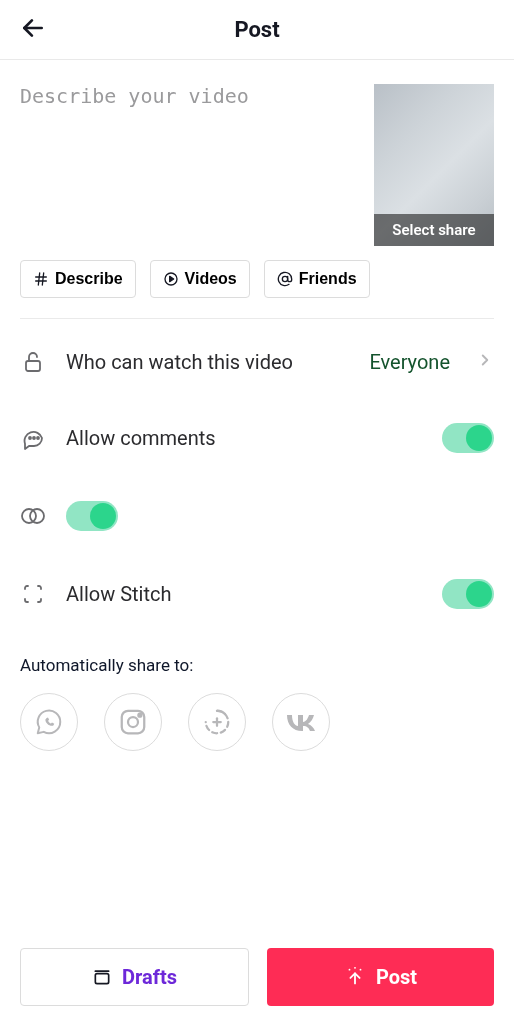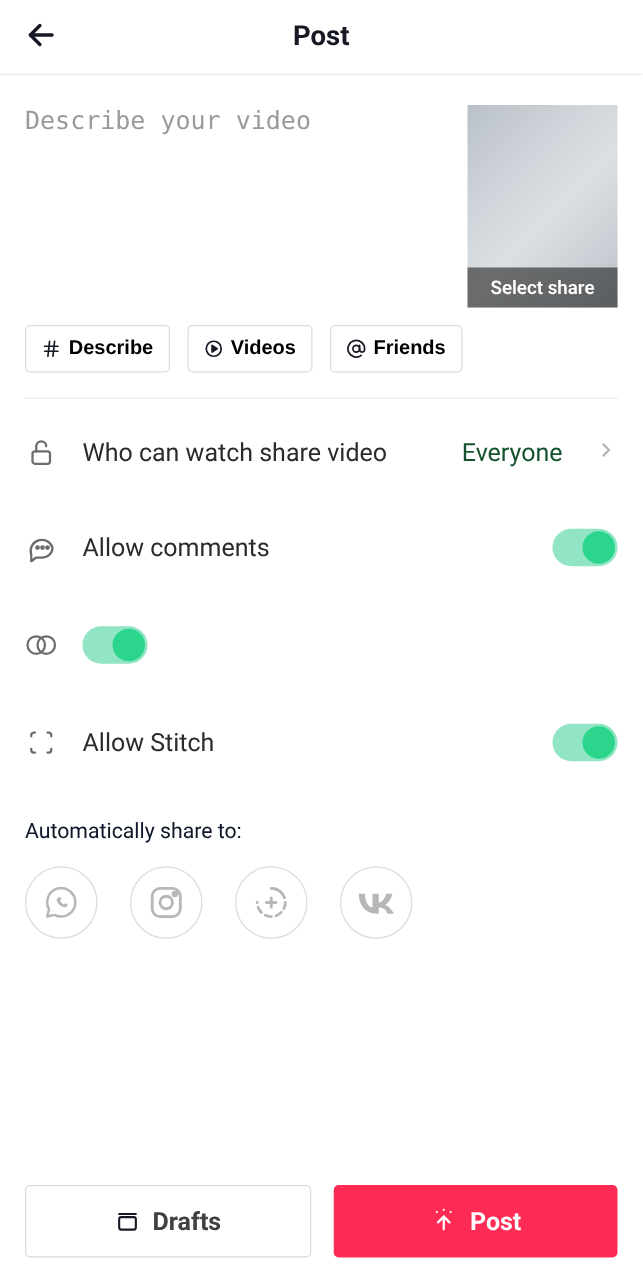--- a/index.html
+++ b/index.html
@@ -166,21 +166,21 @@
       align-items: center;
       justify-content: center;
       gap: 10px;
       font-size: 20px;
       font-weight: 700;
       cursor: pointer;
     }
     .btn-drafts {
       border: 1px solid #dcdcdc;
       background: #fff;
-      color: #404040;
+      color: #6d28d9;
     }
     .btn-post {
       background: #fe2c55;
       color: #fff;
       border: none;
     }
   </style>
 </head>
 <body>
 
@@ -231,21 +231,21 @@
 
 <div class="settings">
 
   <div class="setting-row">
     <span class="setting-icon">
       <svg width="24" height="24" viewBox="0 0 24 24" fill="none" stroke="#6b6b6e" stroke-width="1.8" stroke-linecap="round" stroke-linejoin="round">
           <rect x="5" y="11" width="14" height="10" rx="2"></rect>
           <path d="M8 11V7a4 4 0 0 1 8 0"></path>
         </svg>
     </span>
-    <span class="setting-label">Who can watch share video</span>
+    <span class="setting-label">Who can watch this video</span>
     <span class="setting-value">Everyone</span>
     <span class="chevron">
       <svg width="18" height="18" viewBox="0 0 24 24" fill="none" stroke="#b7b7b9" stroke-width="2.5" stroke-linecap="round" stroke-linejoin="round">
           <polyline points="9 18 15 12 9 6"></polyline>
         </svg>
     </span>
   </div>
 
   <div class="setting-row">
     <span class="setting-icon">

